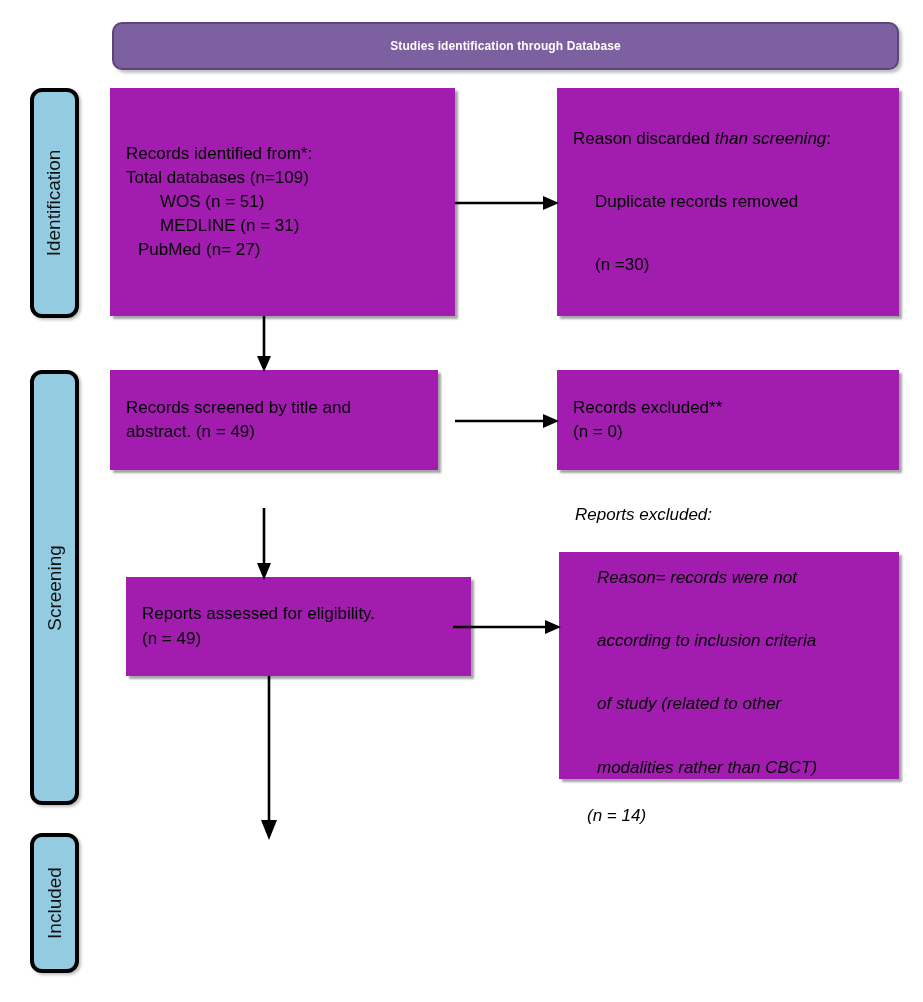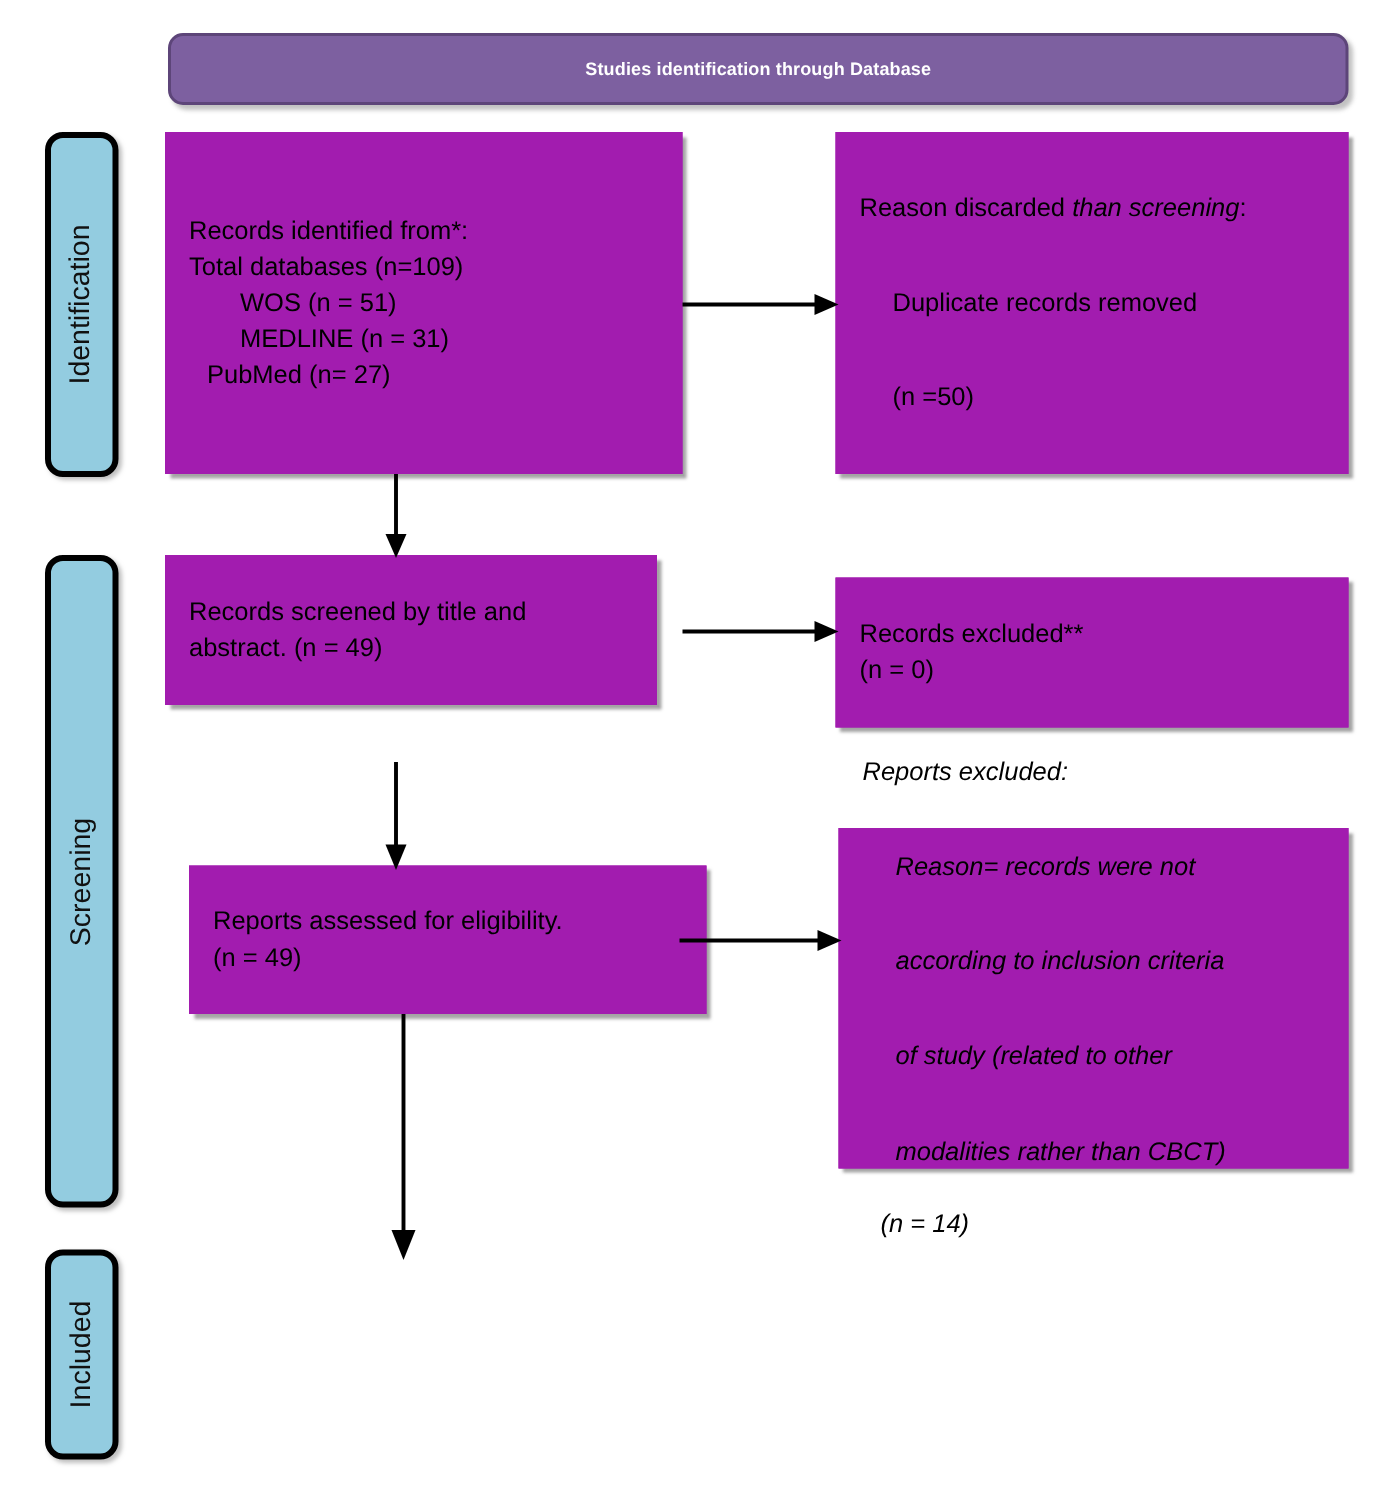--- a/index.html
+++ b/index.html
@@ -112,29 +112,29 @@
     <div class="box-text"><span>Records identified from*:</span>
 <span>Total databases (n=109)</span>
 <span class="ind1">WOS (n = 51)</span>
 <span class="ind1">MEDLINE (n = 31)</span>
 <span class="ind3">PubMed (n= 27)</span></div>
   </div>
 
   <div class="box" style="left:557px; top:88px; width:342px; height:228px;">
     <div class="box-text"><span>Reason discarded </span><span class="ital">than screening</span><span>:</span>
 <span class="ind2">Duplicate records removed</span>
-<span class="ind2">(n =50)</span></div>
+<span class="ind2">(n =30)</span></div>
   </div>
 
   <div class="box" style="left:110px; top:370px; width:328px; height:100px;">
     <div class="box-text"><span>Records screened by title and</span>
 <span>abstract. (n = 49)</span></div>
   </div>
 
-  <div class="box" style="left:557px; top:370px; width:342px; height:100px;margin-top:15px;">
+  <div class="box" style="left:557px; top:370px; width:342px; height:100px;">
     <div class="box-text"><span>Records excluded**</span>
 <span>(n = 0)</span></div>
   </div>
 
   <div class="box" style="left:126px; top:577px; width:345px; height:99px;">
     <div class="box-text"><span>Reports assessed for eligibility.</span>
 <span>(n = 49)</span></div>
   </div>
 
   <div class="box" style="left:559px; top:552px; width:340px; height:227px;font-style:italic;">

